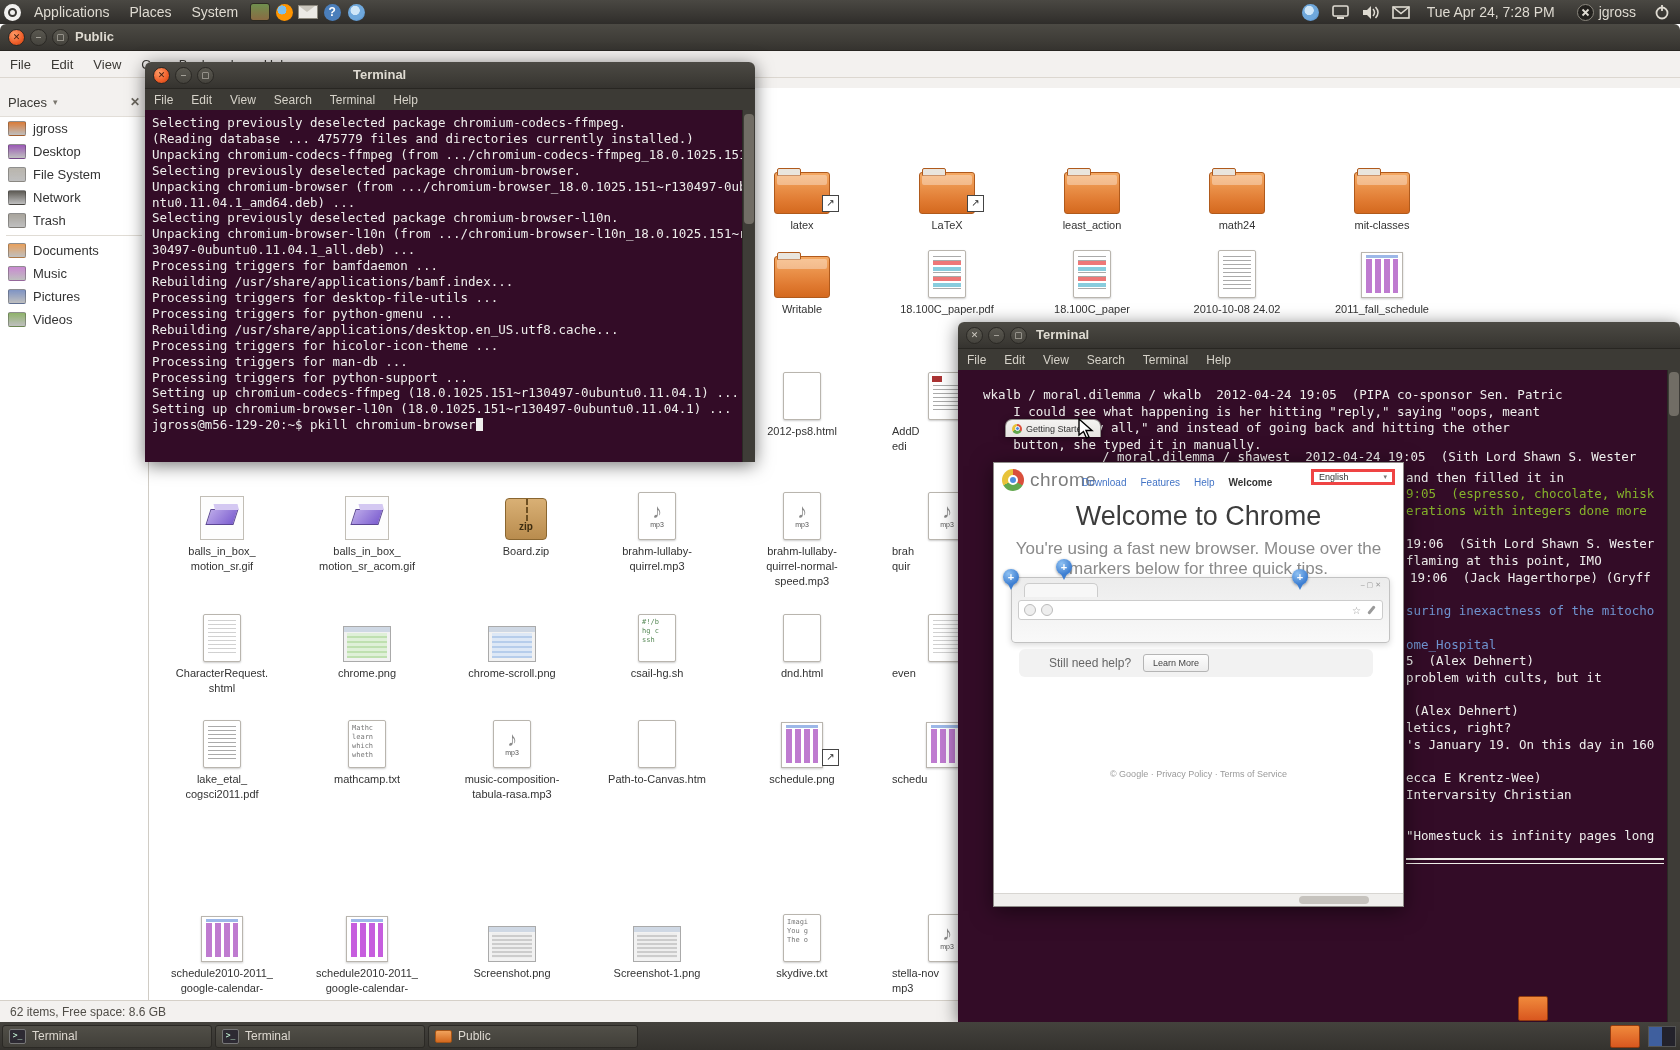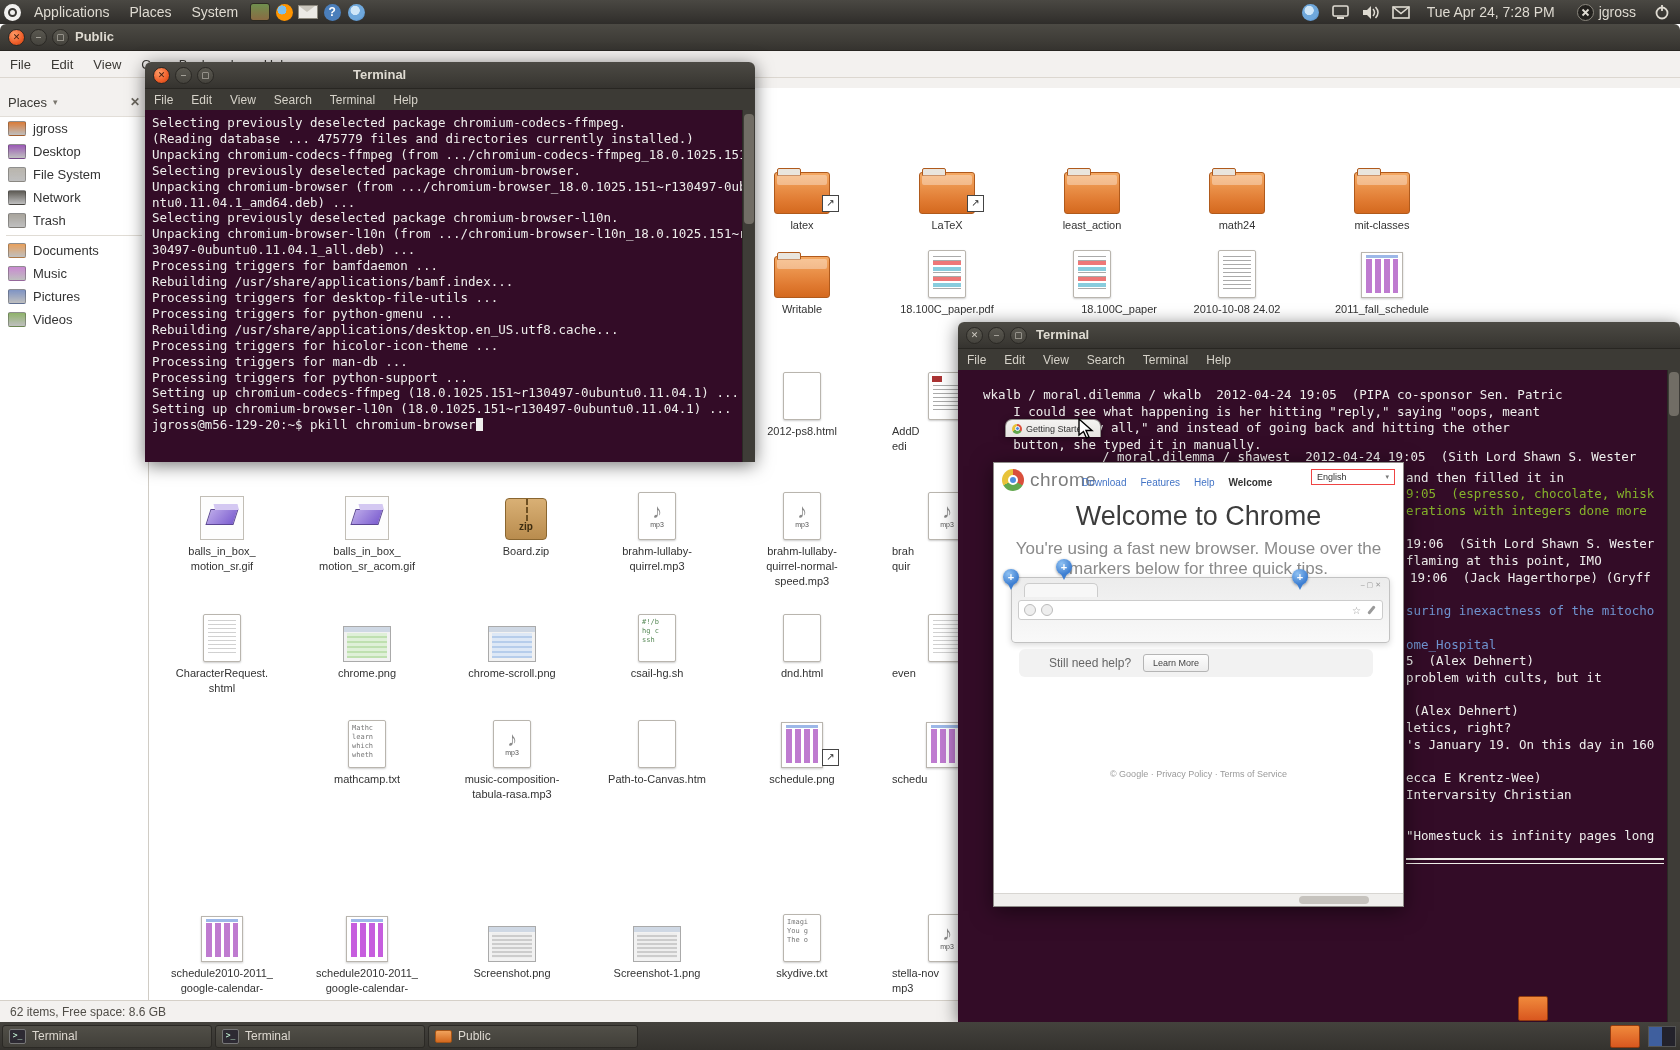--- a/index.html
+++ b/index.html
@@ -121,21 +121,21 @@
   .mini-ball::after{content:"";position:absolute;inset:2.5px;border-radius:50%;background:#4e8ede;border:1px solid #fff;}
   #chrome-page{position:absolute;left:993px;top:462px;width:409px;height:443px;background:#fff;border:1px solid #8f8d89;
     z-index:41;box-shadow:0 4px 20px rgba(0,0,0,.5);overflow:hidden;font-family:"Liberation Sans",sans-serif;}
   .cp-logo-row{position:absolute;left:8px;top:6px;display:flex;align-items:center;gap:6px;}
   .cball{width:22px;height:22px;border-radius:50%;background:conic-gradient(#d94f3c 0 120deg,#62a84e 120deg 240deg,#e8c33a 240deg 360deg);position:relative;}
   .cball::after{content:"";position:absolute;inset:6px;border-radius:50%;background:#4e8ede;border:2px solid #fff;}
   .cp-logo-txt{font-size:19px;color:#7d7d7d;letter-spacing:.5px;}
   .cp-nav{position:absolute;left:88px;top:14px;display:flex;gap:14px;font-size:10px;}
   .cp-nav .lnk{color:#4374c6;}
   .cp-nav .lnk.current{color:#333;font-weight:bold;}
-  .lang-dd{position:absolute;right:8px;top:6px;width:84px;height:16px;border:1px solid #ef4444;background:#fff;
+  .lang-dd{position:absolute;right:8px;top:6px;width:84px;height:16px;border:3px solid #ef4444;background:#fff;
     font-size:9px;color:#333;display:flex;align-items:center;justify-content:space-between;padding:0 5px;box-sizing:border-box;}
   .cp-h1{position:absolute;left:0;right:0;top:38px;text-align:center;font-size:27px;color:#3c3c3c;}
   .cp-sub{position:absolute;left:0;right:0;top:76px;text-align:center;font-size:17px;color:#8a8a8a;}
   .mockup{position:absolute;left:17px;top:114px;width:377px;height:64px;border:1px solid #c2c2c2;border-radius:4px;
     background:linear-gradient(#ececec,#f9f9f9);box-shadow:0 2px 6px rgba(0,0,0,.15);}
   .mockup .mtab{position:absolute;left:12px;top:5px;width:72px;height:13px;background:#f7f7f7;border:1px solid #ccc;border-bottom:none;border-radius:5px 5px 0 0;}
   .mockup .mctl{position:absolute;right:6px;top:3px;font-size:7px;color:#9a9a9a;letter-spacing:2px;}
   .mockup .mbar{position:absolute;left:6px;right:6px;top:22px;height:18px;background:#fff;border:1px solid #ccc;border-radius:3px;display:flex;align-items:center;}
   .mockup .mdot{width:10px;height:10px;border-radius:50%;border:1px solid #bbb;background:#eee;margin-left:5px;}
   .mockup .mstar{margin-left:auto;font-size:10px;color:#999;}
@@ -298,21 +298,21 @@
             <div class="page">
               <div class="plines"></div>
               <div class="band red" style="top:10px"></div>
               <div class="band blue" style="top:16px"></div>
               <div class="band red" style="top:26px"></div>
               <div class="band blue" style="top:32px"></div>
             </div>
           </div>
           <div class="flabel">18.100C_paper.pdf</div>
         </div>
-        <div class="file" style="left: 878px; top: 156px; text-align: right;">
+        <div class="file" style="left: 878px; top: 156px;">
           <div class="ficon">
             <div class="page">
               <div class="plines"></div>
               <div class="band red" style="top:10px"></div>
               <div class="band blue" style="top:16px"></div>
               <div class="band red" style="top:26px"></div>
               <div class="band blue" style="top:32px"></div>
             </div>
           </div>
           <div class="flabel">18.100C_paper</div>
@@ -446,20 +446,28 @@
           </div>
           <div class="flabel">dnd.html</div>
         </div>
         <div class="file frag" style="left: 733px; top: 520px;">
           <div class="ficon">
             <div class="page">
               <div class="plines" style="opacity:.55"></div>
             </div>
           </div>
           <div class="flabel">even</div>
+        </div>
+        <div class="file" style="left: 8px; top: 626px;">
+          <div class="ficon">
+            <div class="page">
+              <div class="plines"></div>
+            </div>
+          </div>
+          <div class="flabel">lake_etal_<br>cogsci2011.pdf</div>
         </div>
         <div class="file" style="left: 153px; top: 626px;">
           <div class="ficon">
             <div class="page">
               <div class="codetxt gray">Mathc
 learn
 which
 wheth</div>
             </div>
           </div>

